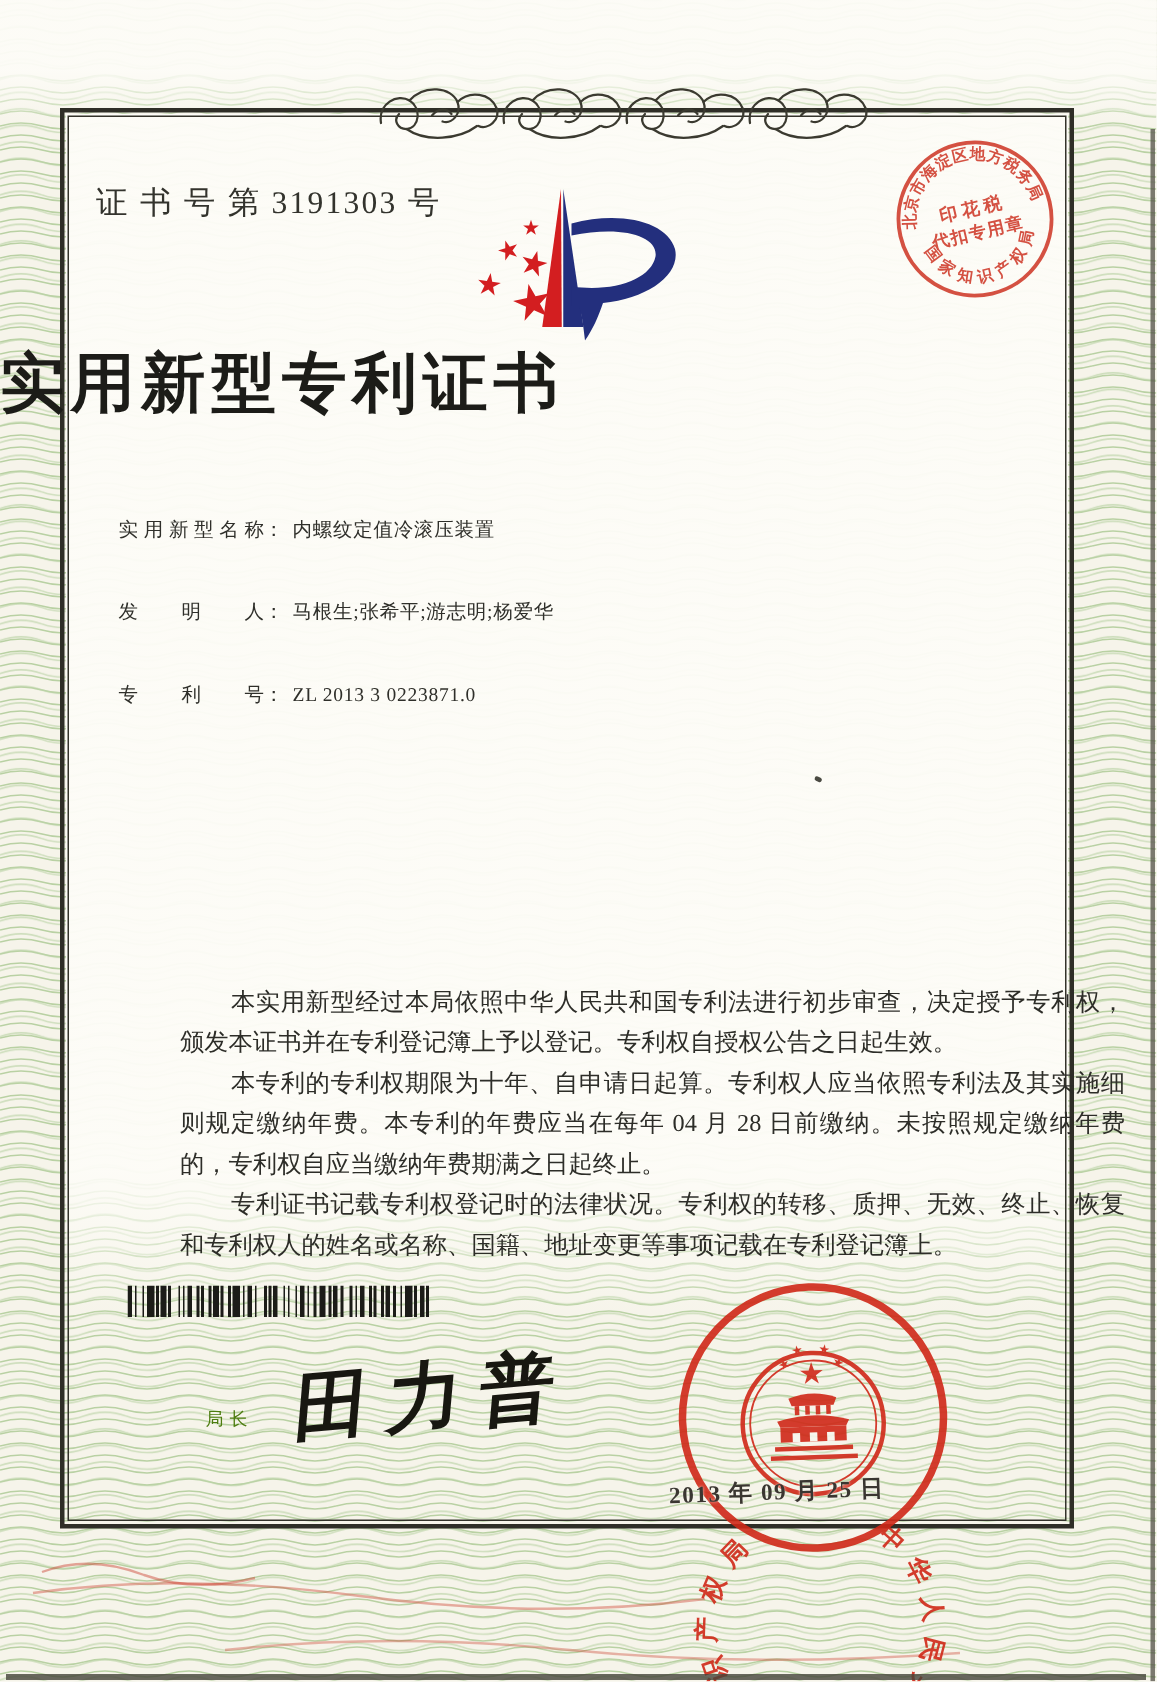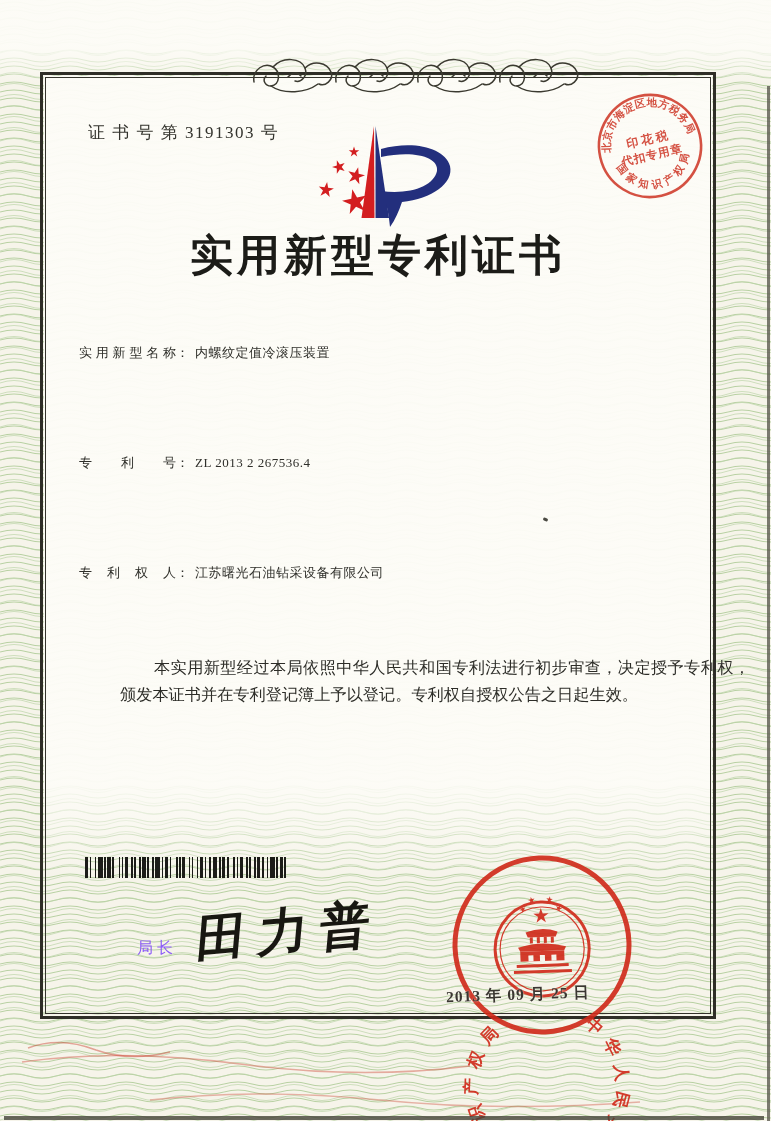--- a/index.html
+++ b/index.html
@@ -17,36 +17,36 @@
     background:linear-gradient(to bottom, rgba(253,252,247,.95) 55%, rgba(253,252,247,0));z-index:1;}
   .paper-panel{position:absolute;left:44px;top:76px;width:668px;height:802px;
     background:linear-gradient(to bottom, rgba(253,252,247,.96) 0%, rgba(253,252,247,.96) 88%, rgba(253,252,247,0) 100%);z-index:1;}
   
   .frame{position:absolute;left:40px;top:72px;width:670px;height:941px;
     border:3px solid #2f2e27;z-index:2;}
   .frame-inner{position:absolute;inset:2px;border:1px solid #34332b;}
   .ornament{position:absolute;left:252px;top:52px;z-index:2;}
   .logo{position:absolute;left:298px;top:108px;z-index:2;}
   
-  .cert-no{position:absolute;left:64px;top:121px;font-size:17px;letter-spacing:1.5px;color:#33332d;z-index:3;margin-left:24px;}
-  .title{position:absolute;left:0;top:227px;width:756px;text-align:center;
+  .cert-no{position:absolute;left:64px;top:121px;font-size:21px;letter-spacing:1.5px;color:#33332d;z-index:3;}
+  .title{position:absolute;left:0;top:227px;width:756px;text-align:left;
     font-size:43px;font-weight:700;letter-spacing:4px;color:#1c1c18;z-index:3;}
   
   .f-row{position:absolute;left:79px;width:600px;font-size:13px;color:#2f2f2a;z-index:3;white-space:nowrap;}
   .f-label{display:inline-block;width:97px;text-align:justify;text-align-last:justify;vertical-align:top;}
   .f-colon{display:inline-block;}
   .f-value{display:inline-block;margin-left:6px;letter-spacing:.5px;}
   
   .paras{position:absolute;left:79px;top:655px;width:630px;z-index:3;margin-left:41px;}
   .paras p{margin:0;font-size:16.2px;line-height:27px;text-align:justify;text-indent:2.1em;color:#2d2d28;}
   
   .barcode{position:absolute;left:85px;top:857px;width:205px;height:21px;display:flex;overflow:hidden;z-index:3;}
   .barcode span{height:100%;flex:none;}
   
-  .director-label{position:absolute;left:137px;top:938px;font-size:16px;letter-spacing:4px;color:#8b5cf6;z-index:3;}
+  .director-label{position:absolute;left:137px;top:938px;font-size:12px;letter-spacing:4px;color:#4d7c0f;z-index:3;}
   .director-sig{position:absolute;left:196px;top:898px;font-size:50px;font-weight:700;
     font-family:"DejaVu Sans","Liberation Sans",sans-serif;color:#181711;letter-spacing:12px;
     transform:rotate(-5deg) skewX(-10deg);z-index:3;}
   
   .stamps{position:absolute;left:0;top:0;z-index:4;pointer-events:none;}
   .grant-date{position:absolute;left:446px;top:984px;width:180px;font-size:15.5px;font-weight:600;
     color:#3a3631;letter-spacing:1px;transform:rotate(-2deg);z-index:5;
     text-shadow:0 0 2px rgba(246,243,235,.85);white-space:nowrap;}
   
   .footer{position:absolute;left:0;top:1026px;width:756px;text-align:center;
@@ -121,31 +121,33 @@
                C410,195 434,186 437,171 C439,157 414,150 381,157 Z" fill="#232f7d"></path>
     </g>
   </svg>
 
   <div class="cert-no">证 书 号 第 3191303 号</div>
   <div class="title">实用新型专利证书</div>
 
   <div class="f-row" style="top:344px;">
     <span class="f-label">实用新型名称</span><span class="f-colon">：</span><span class="f-value">内螺纹定值冷滚压装置</span>
   </div>
+  <div class="f-row" style="top:399px;">
+    <span class="f-label">发明人</span><span class="f-colon">：</span><span class="f-value">马根生;张希平;游志明;杨爱华</span>
+  </div>
   <div class="f-row" style="top:454px;">
-    <span class="f-label">专利号</span><span class="f-colon">：</span><span class="f-value">ZL 2013 2 267536.4</span>
-  </div>
-  <div class="f-row" style="top:564px;">
-    <span class="f-label">专利权人</span><span class="f-colon">：</span><span class="f-value">江苏曙光石油钻采设备有限公司</span>
+    <span class="f-label">专利号</span><span class="f-colon">：</span><span class="f-value">ZL 2013 3 0223871.0</span>
   </div>
 
   <div class="speck"></div>
 
   <div class="paras">
     <p>本实用新型经过本局依照中华人民共和国专利法进行初步审查，决定授予专利权，颁发本证书并在专利登记簿上予以登记。专利权自授权公告之日起生效。</p>
+    <p>本专利的专利权期限为十年、自申请日起算。专利权人应当依照专利法及其实施细则规定缴纳年费。本专利的年费应当在每年 04 月 28 日前缴纳。未按照规定缴纳年费的，专利权自应当缴纳年费期满之日起终止。</p>
+    <p>专利证书记载专利权登记时的法律状况。专利权的转移、质押、无效、终止、恢复和专利权人的姓名或名称、国籍、地址变更等事项记载在专利登记簿上。</p>
   </div>
 
   <div class="barcode" id="barcode">
       <span style="width: 3.2px; background: rgb(28, 28, 24);"></span>
       <span style="width: 1.6px; background: transparent;"></span>
       <span style="width: 1.6px; background: rgb(28, 28, 24);"></span>
       <span style="width: 3.2px; background: transparent;"></span>
       <span style="width: 1.6px; background: rgb(28, 28, 24);"></span>
       <span style="width: 1.6px; background: transparent;"></span>
       <span style="width: 4.8px; background: rgb(28, 28, 24);"></span>

